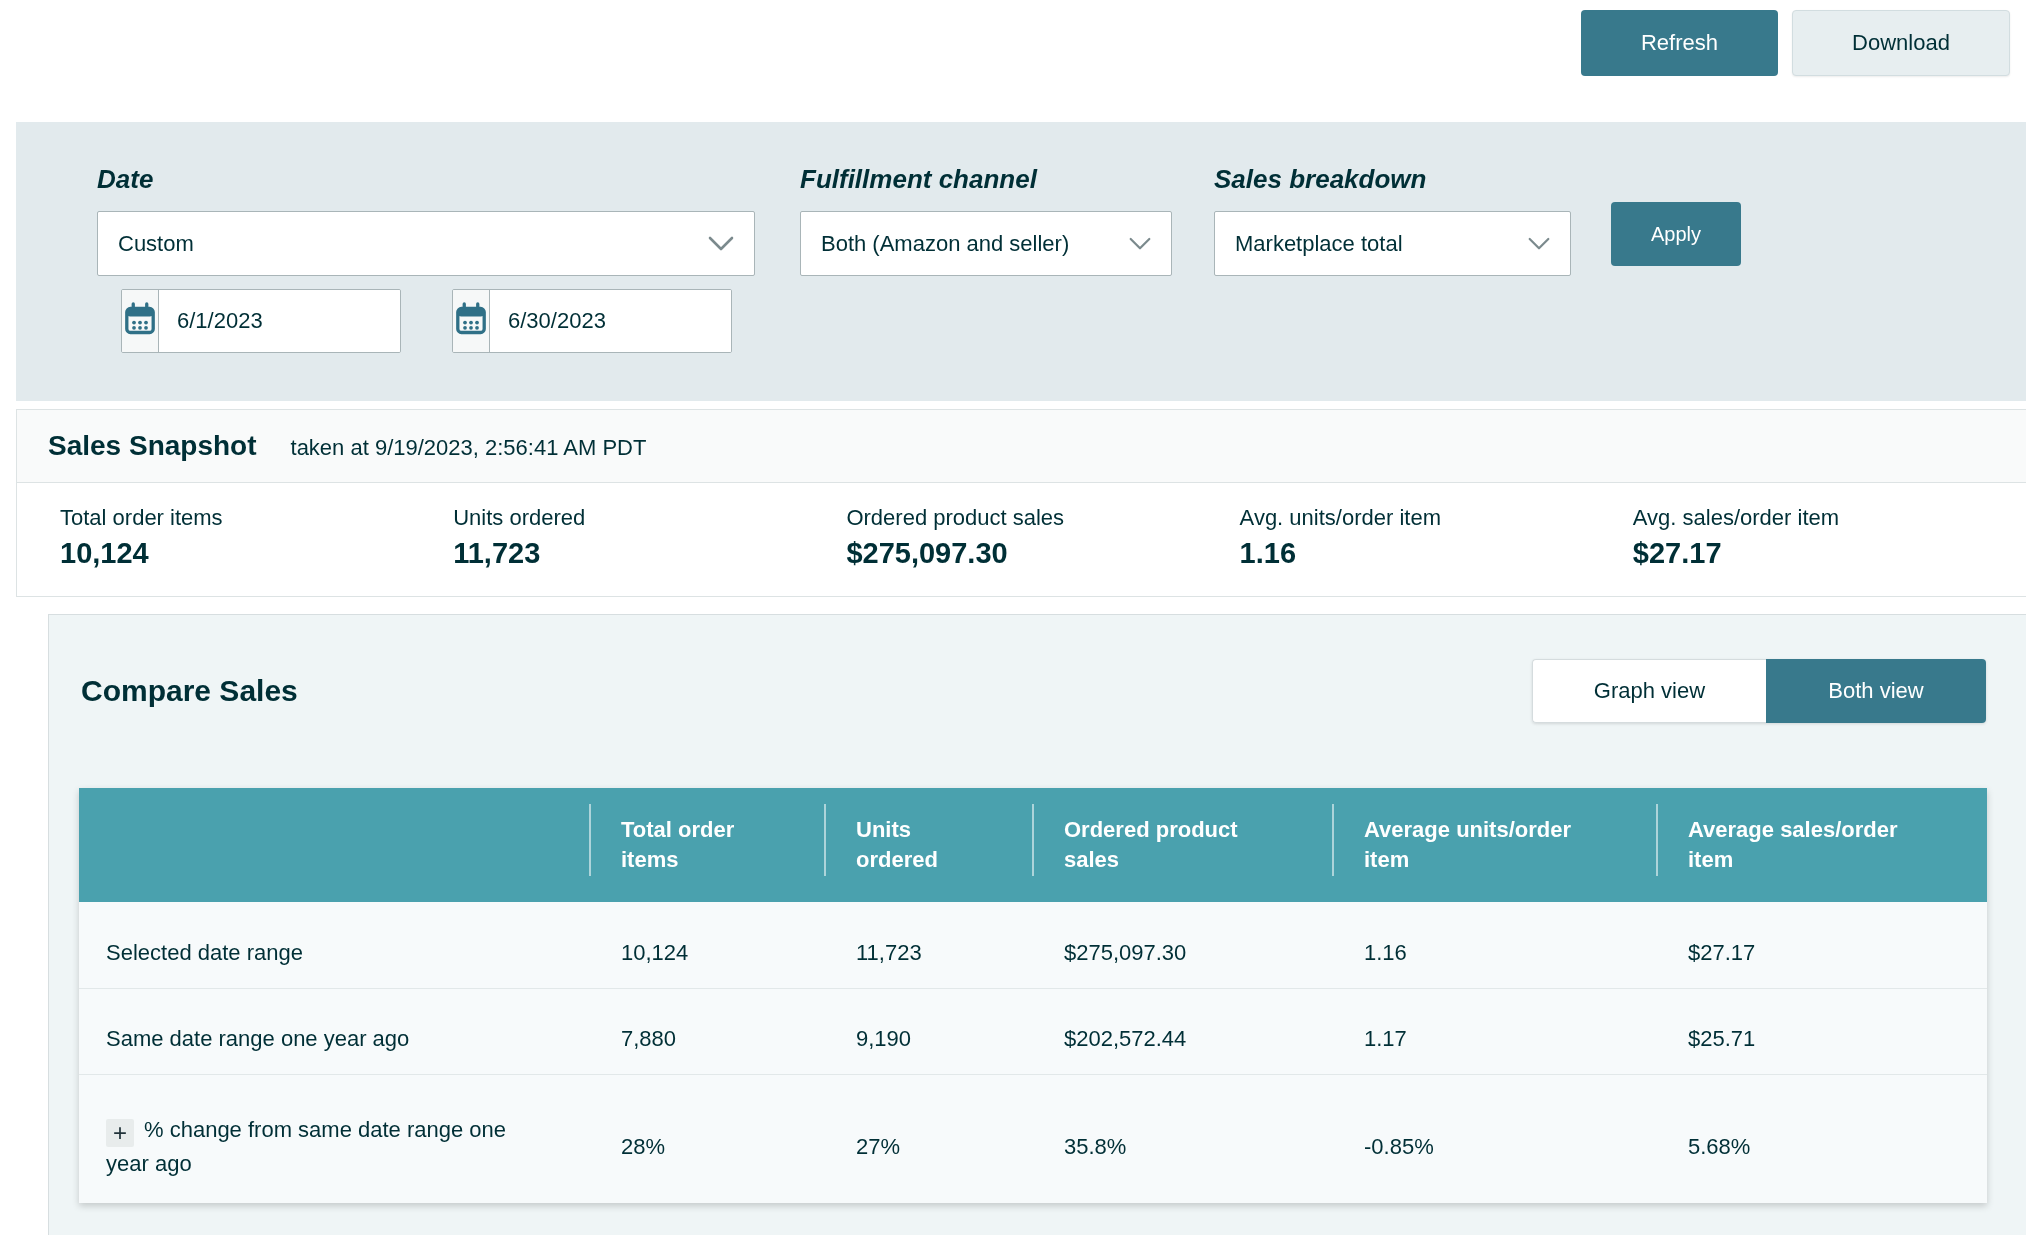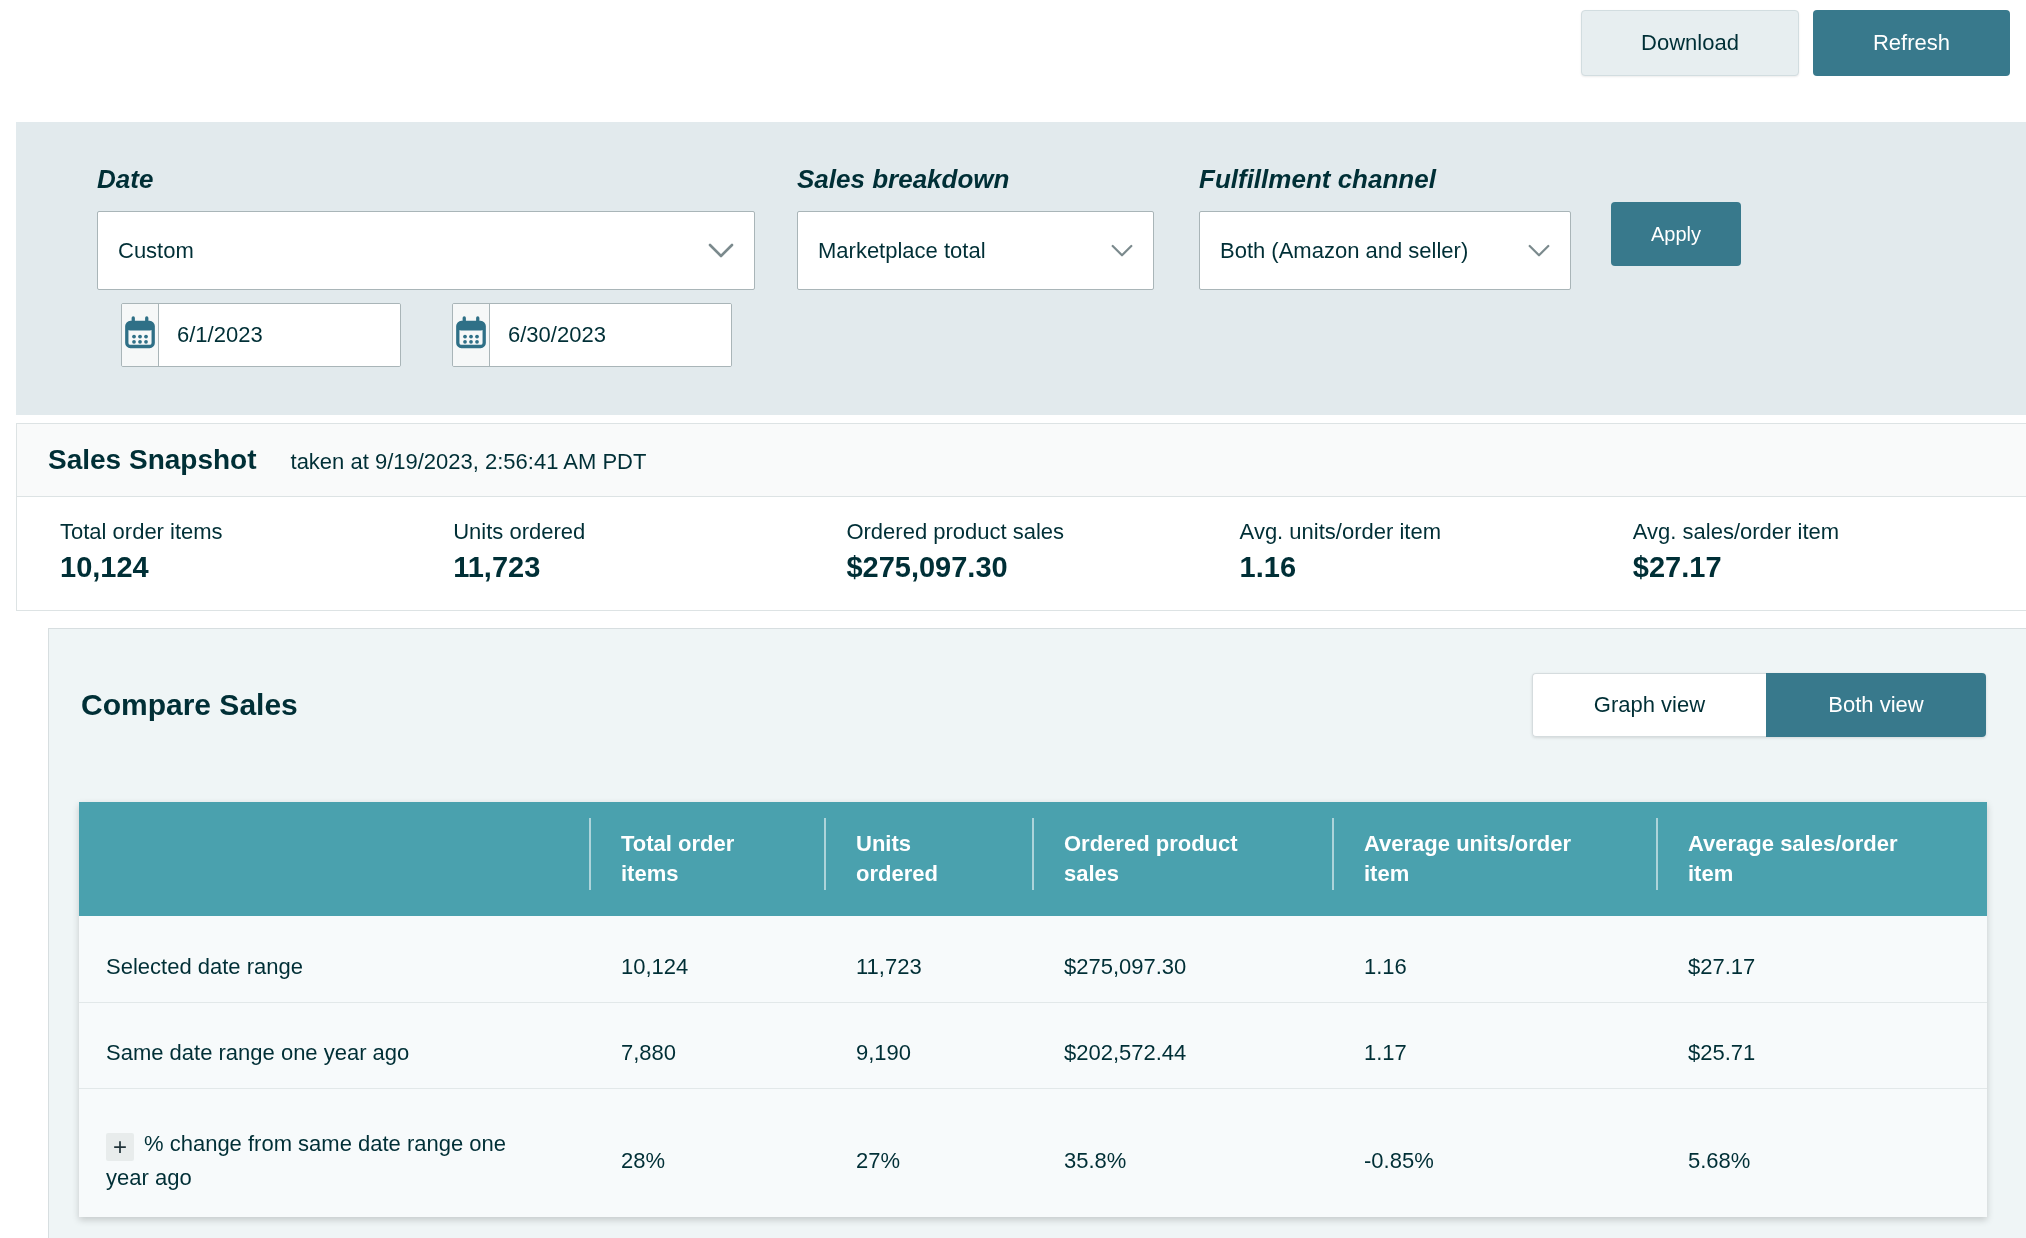--- a/index.html
+++ b/index.html
@@ -22,21 +22,21 @@
   .btn{border:none; border-radius:4px; font-family:inherit; font-size:22px; cursor:pointer;
        height:66px; display:flex; align-items:center; justify-content:center;}
   .btn-primary{background:var(--accent); color:#fff; width:197px;}
   .btn-secondary{background:#e7eef0; color:var(--ink); width:218px; border:1px solid #d2dde0;
                  box-shadow:0 1px 2px rgba(0,0,0,.08);}
   
   .filter-bar{margin:46px 0 0 16px; background:var(--filter-bg); padding:42px 0 48px 81px;}
   .filter-row{display:flex; align-items:flex-start;}
   .filter-group{display:flex; flex-direction:column;}
   .filter-label{font-size:26px; font-weight:700; margin-bottom:16px;font-style:italic;}
-  .select{height:79px; background:#fff; border:1px solid var(--border-gray); border-radius:2px;
+  .select{height:65px; background:#fff; border:1px solid var(--border-gray); border-radius:2px;
           display:flex; align-items:center; padding:0 20px; font-size:22px; cursor:pointer;}
   .select .chev{margin-left:auto; display:flex;}
   .sel-date{width:658px;}
   .sel-breakdown{width:357px; margin-left:42px;}
   .sel-channel{width:372px; margin-left:45px;}
   .btn-apply{width:130px; height:64px; margin-left:40px; margin-top:38px; font-size:20px;}
   .date-inputs{display:flex; gap:51px; margin-top:13px; margin-left:24px;}
   .date-input{display:flex; height:64px; width:280px; border:1px solid var(--border-gray);
               border-radius:2px; background:#fff; overflow:hidden;}
   .cal-btn{width:64px; background:#f6f8f8; border-right:1px solid var(--border-gray);
@@ -87,22 +87,22 @@
   .plus-box{display:inline-flex; align-items:center; justify-content:center; width:28px; height:28px;
         background:#e8ecec; border-radius:2px; font-size:24px; line-height:1; cursor:pointer;
         margin-right:10px; vertical-align:-4px; color:#21333a;}
   td.val-green{color:var(--green);} td.val-red{color:var(--red);}
 </style>
 </head>
 <body>
 
 <div class="top-header">
   <div class="header-actions">
+    <button class="btn btn-primary">Refresh</button>
     <button class="btn btn-secondary">Download</button>
-    <button class="btn btn-primary">Refresh</button>
   </div>
 </div>
 
 <div class="filter-bar">
   <div class="filter-row">
     <div class="filter-group">
       <div class="filter-label">Date</div>
       <div class="select sel-date">
         <span>Custom</span>
         <span class="chev">
@@ -155,35 +155,35 @@
                   </g>
                 </svg>
             </span>
           </span>
           <input class="date-field" value="6/30/2023" style="">
         </div>
       </div>
     </div>
 
     <div class="filter-group">
-      <div class="filter-label" style="margin-left:42px">Sales breakdown</div>
-      <div class="select sel-breakdown">
-        <span>Marketplace total</span>
+      <div class="filter-label" style="margin-left:45px">Fulfillment channel</div>
+      <div class="select sel-channel">
+        <span>Both (Amazon and seller)</span>
         <span class="chev">
           <svg width="22" height="14" viewBox="0 0 26 16">
               <polyline points="2,2 13,13 24,2" fill="none" stroke="#7b8a8d" stroke-width="2.6" stroke-linecap="round" stroke-linejoin="round"></polyline>
             </svg>
         </span>
       </div>
     </div>
 
     <div class="filter-group">
-      <div class="filter-label" style="margin-left:45px">Fulfillment channel</div>
-      <div class="select sel-channel">
-        <span>Both (Amazon and seller)</span>
+      <div class="filter-label" style="margin-left:42px">Sales breakdown</div>
+      <div class="select sel-breakdown">
+        <span>Marketplace total</span>
         <span class="chev">
           <svg width="22" height="14" viewBox="0 0 26 16">
               <polyline points="2,2 13,13 24,2" fill="none" stroke="#7b8a8d" stroke-width="2.6" stroke-linecap="round" stroke-linejoin="round"></polyline>
             </svg>
         </span>
       </div>
     </div>
 
     <button class="btn btn-primary btn-apply">Apply</button>
   </div>

